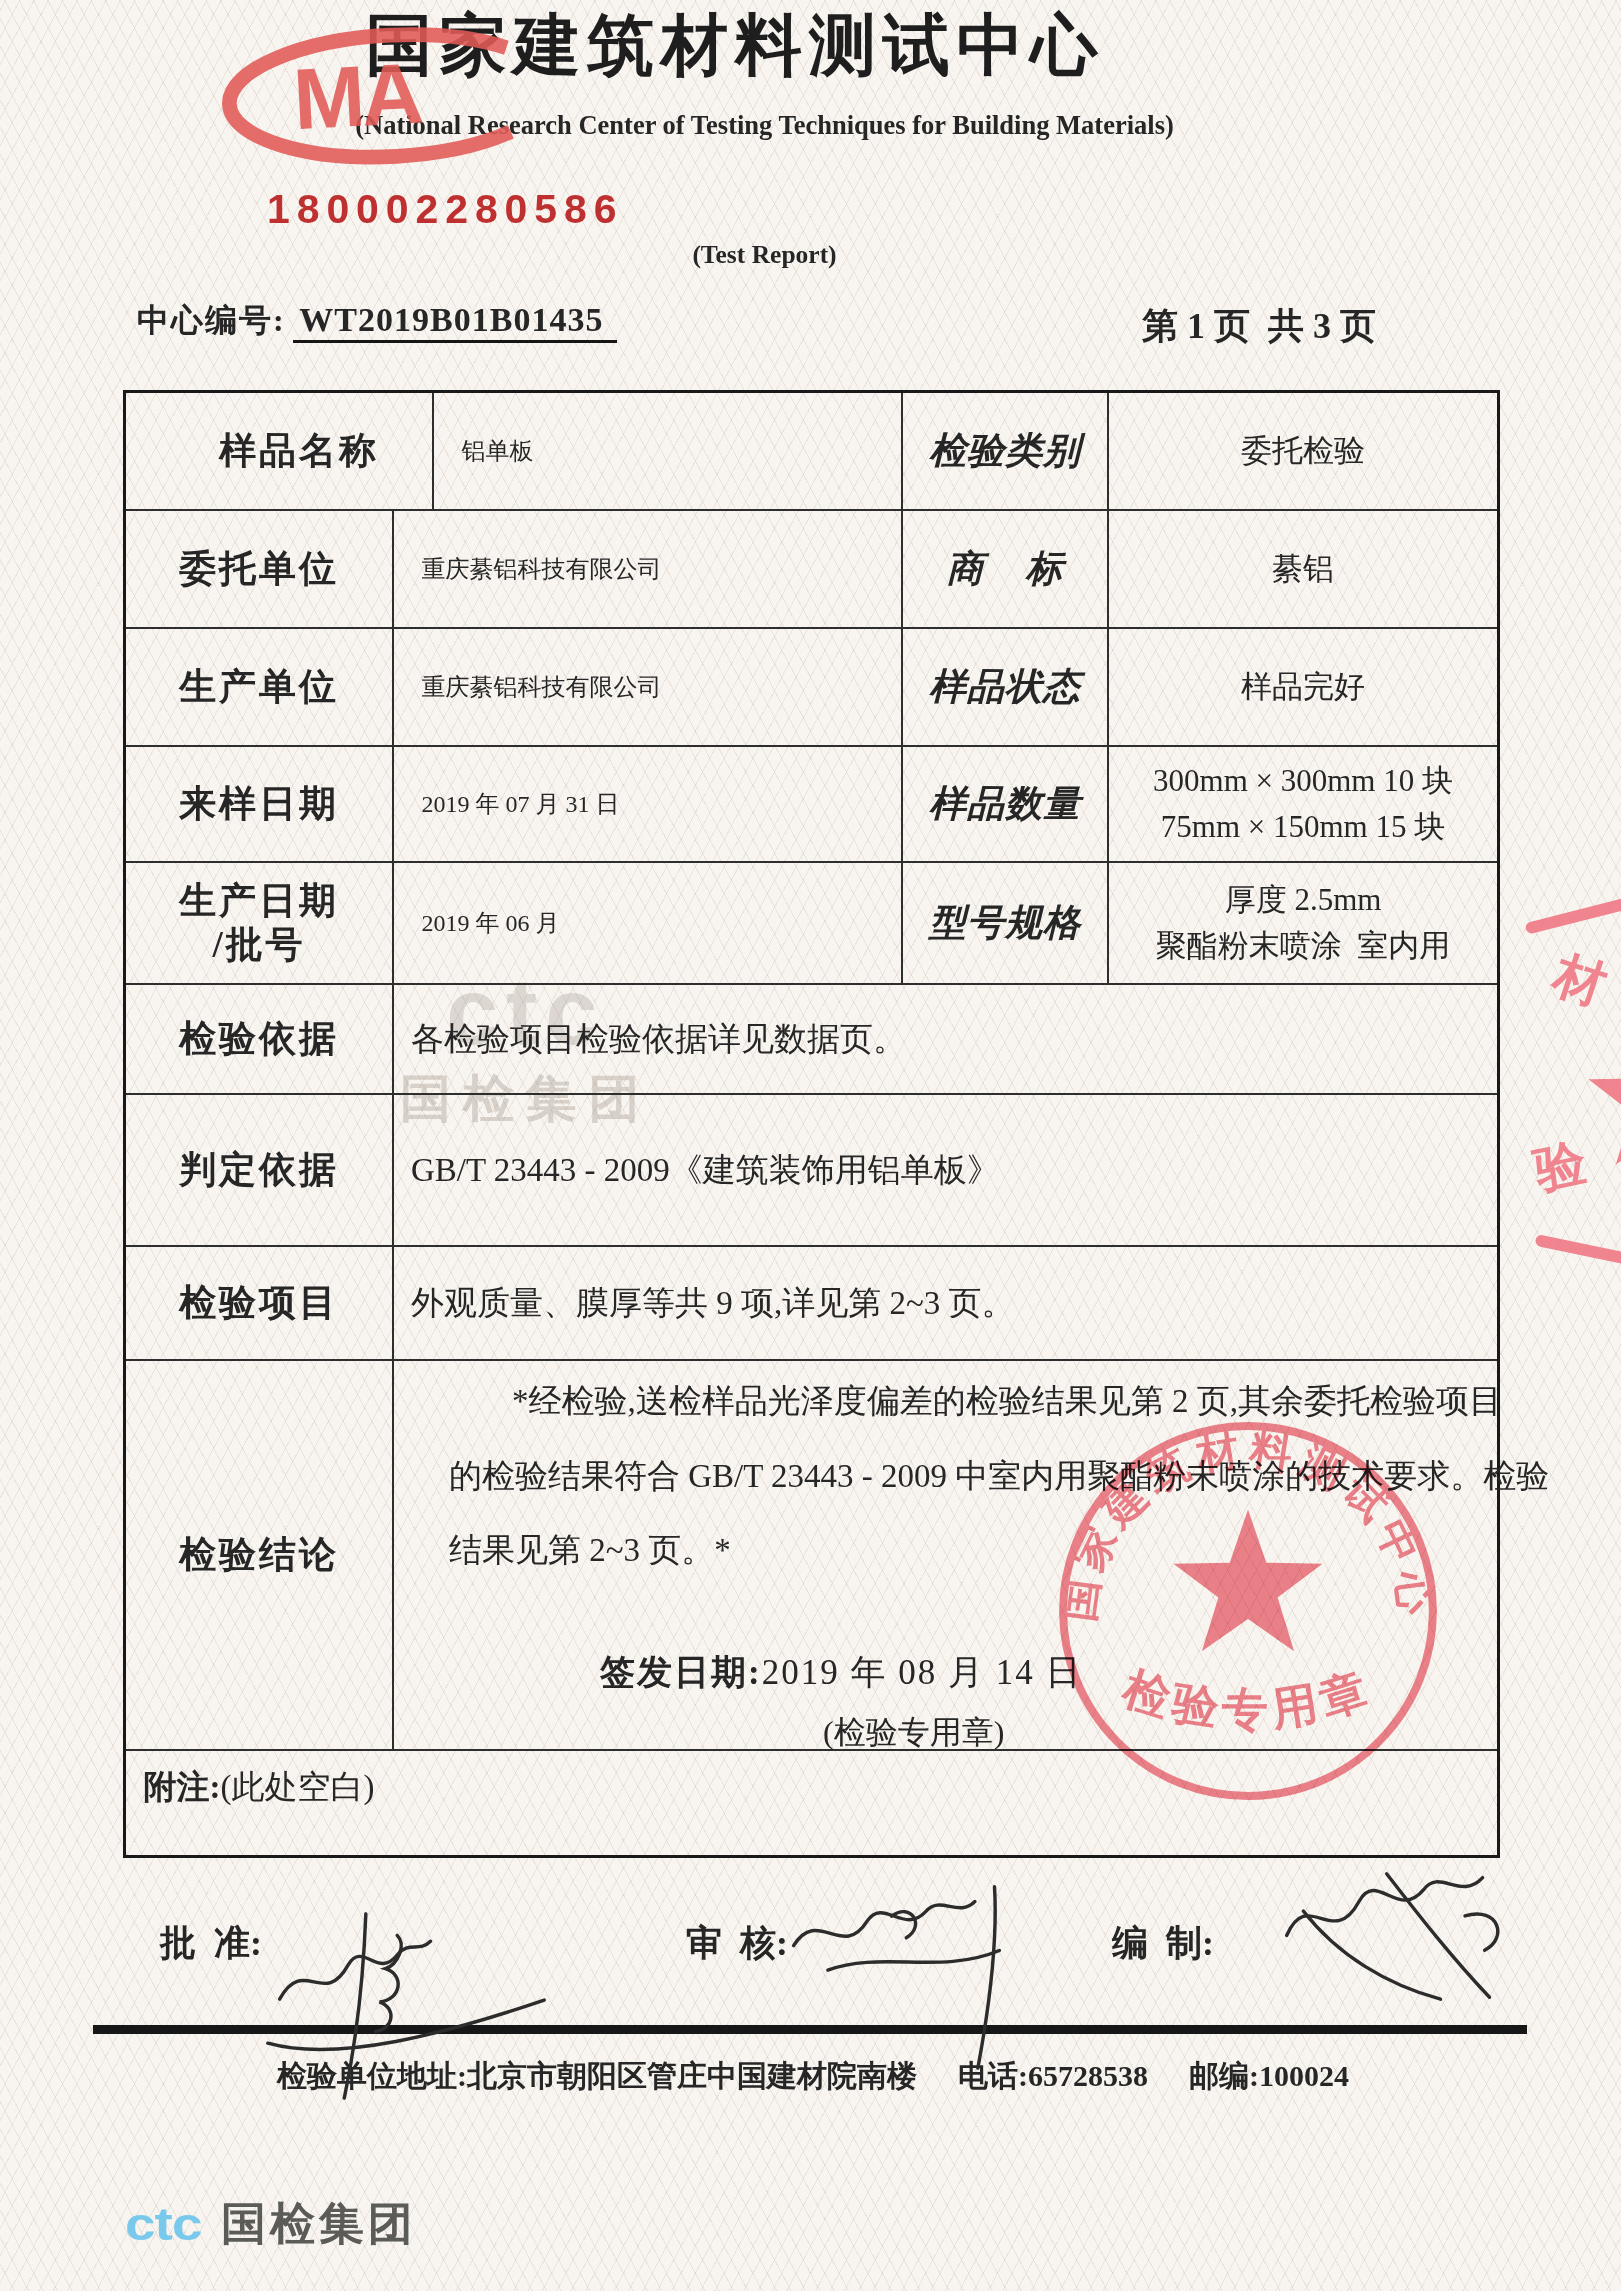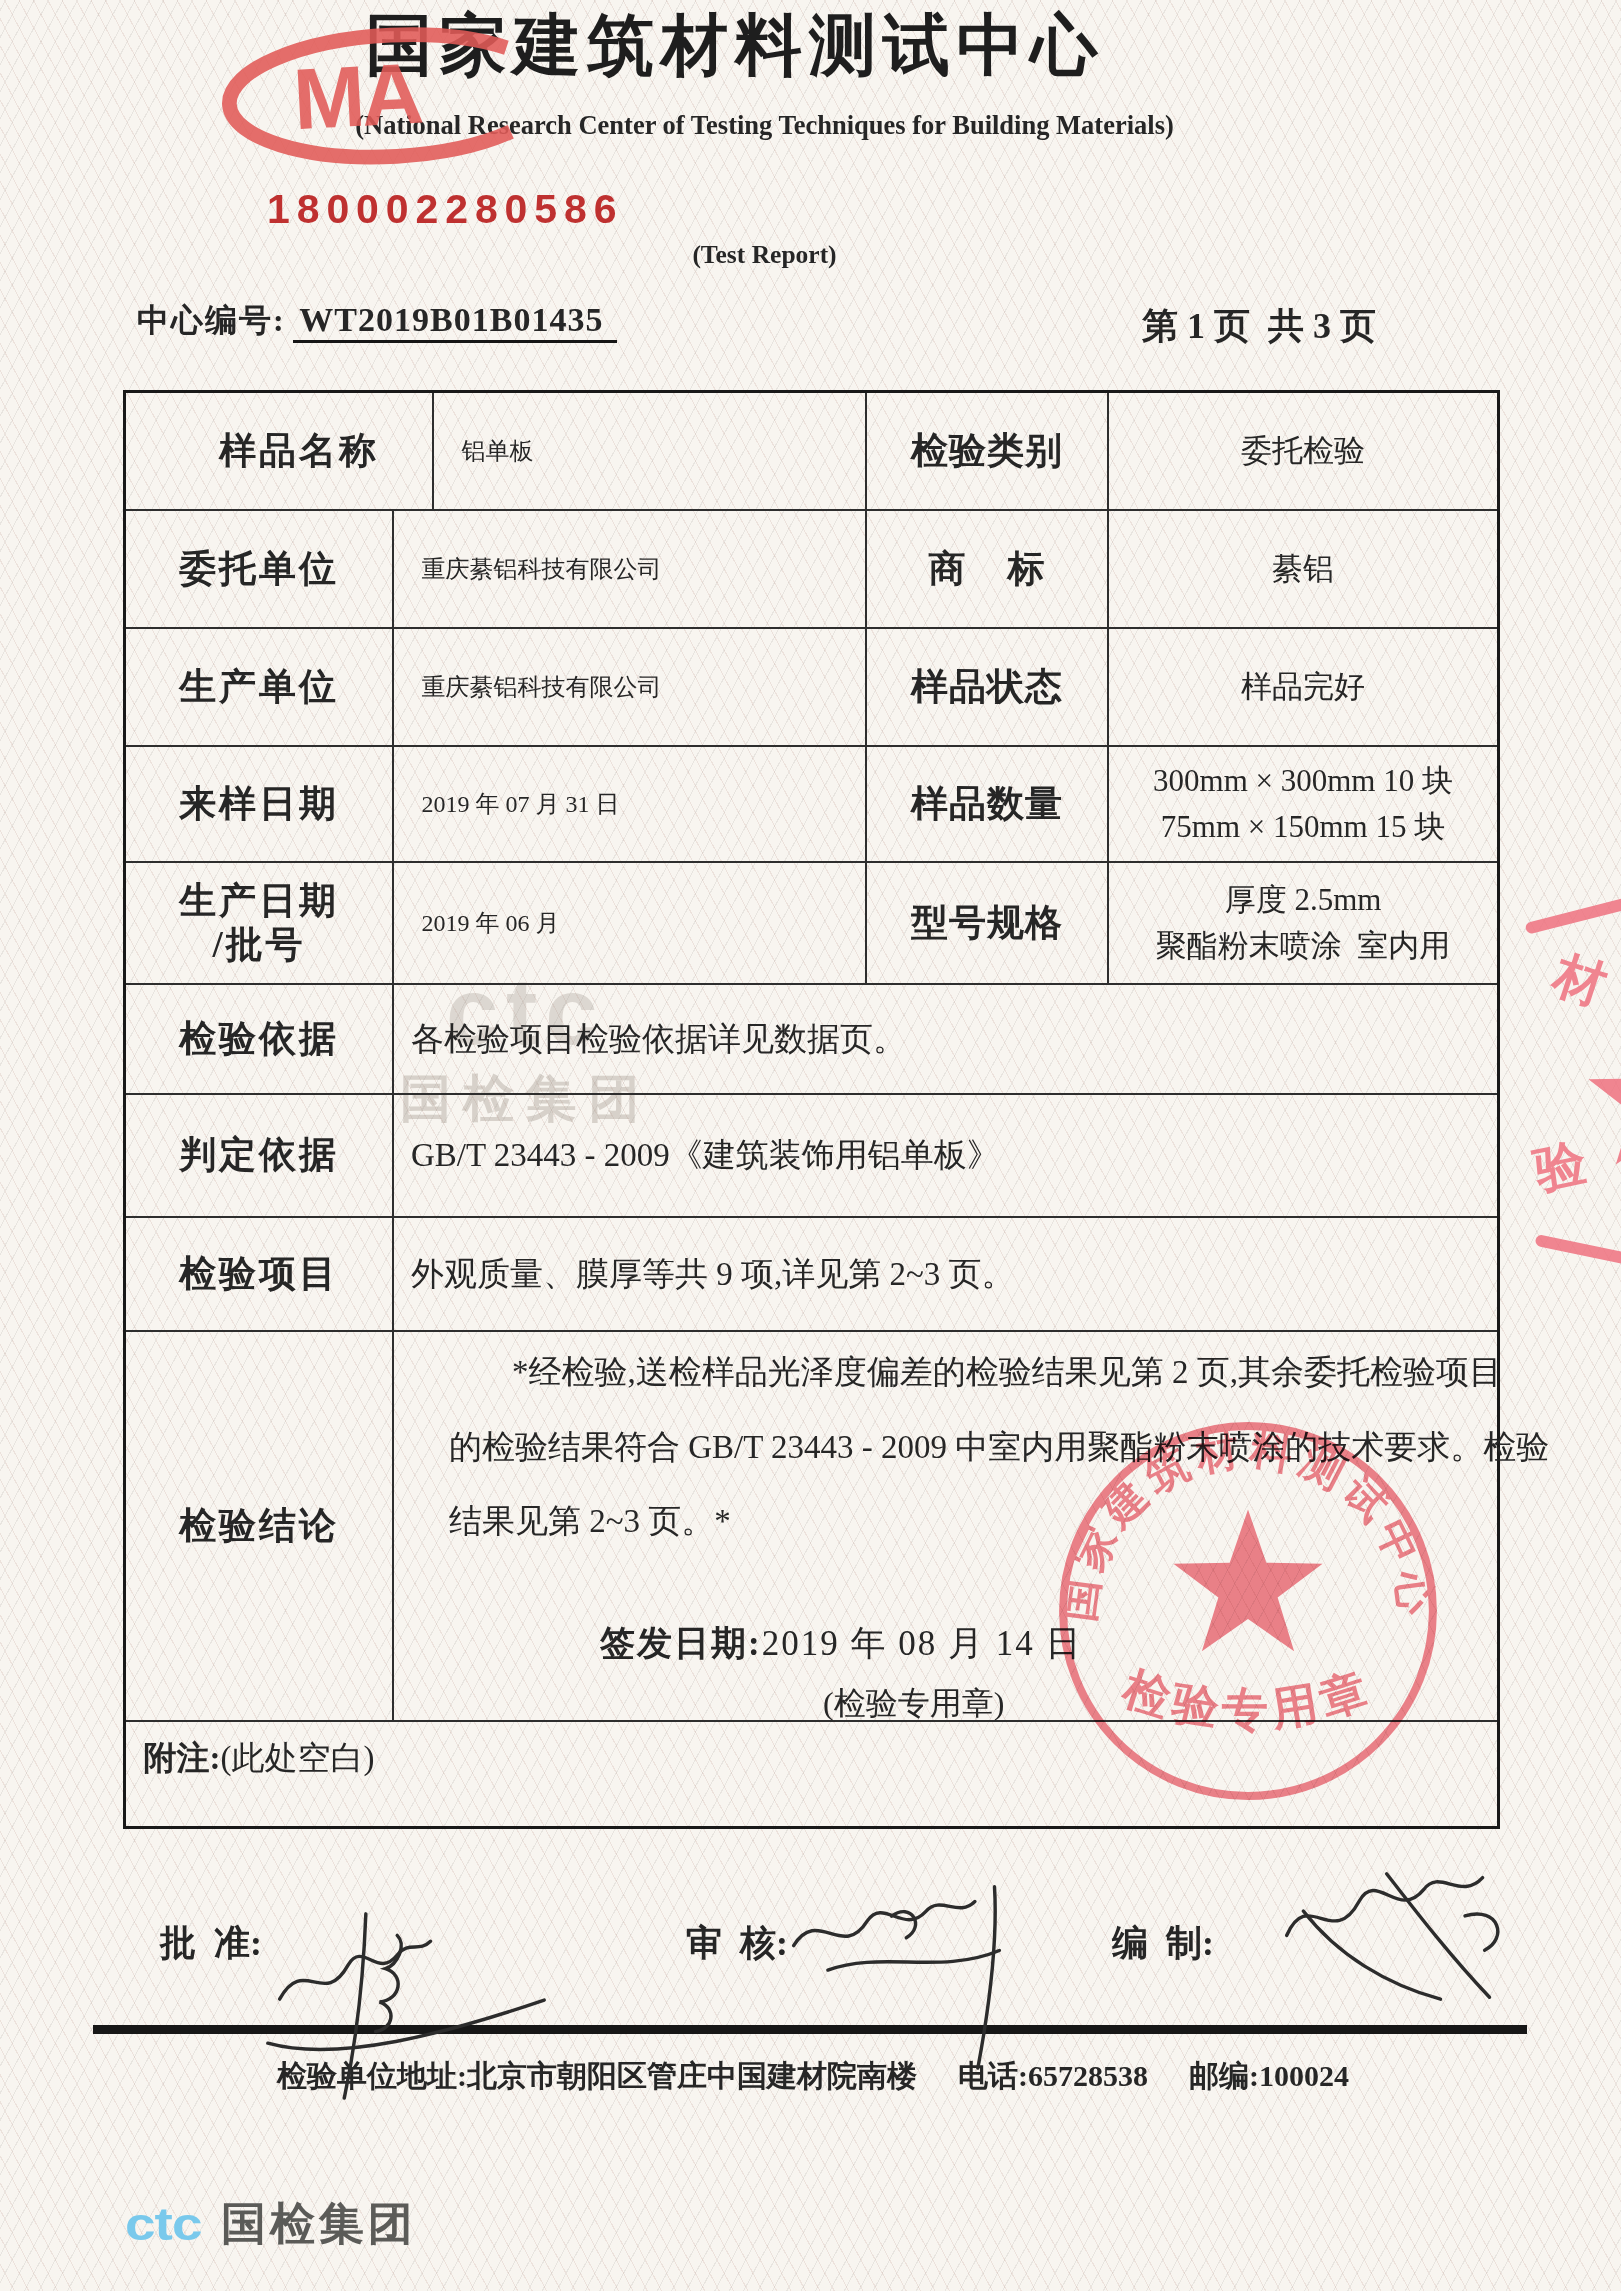--- a/index.html
+++ b/index.html
@@ -44,22 +44,22 @@
   .wm2{font-size:51px; font-weight:bold; color:rgba(160,150,140,0.38); letter-spacing:11.8px; margin-top:5.9px;}
 
   
   .table{left:123px; top:390px; width:1377px; border:3.9px solid #191919; z-index:2; box-sizing:border-box;}
   .trow{display:flex; border-top:2px solid #2e2e2e; box-sizing:border-box;}
   .trow:first-child{border-top:none;margin-left:40px;}
   .c{display:flex; align-items:center; box-sizing:border-box; min-width:0;}
   .cl{width:266px; justify-content:center; font-weight:bold; font-size:37px; letter-spacing:2.9px;
     flex-direction:column; line-height:1.2; text-align:center;}
   .cv{flex:1; border-left:2px solid #2e2e2e; padding-left:27.4px; font-size:24px;}
-  .cl2{width:242px; border-left:2px solid #2e2e2e; justify-content:center; font-weight:bold;
-    font-size:37px; letter-spacing:1px; }
+  .cl2{width:206px; border-left:2px solid #2e2e2e; justify-content:center; font-weight:bold;
+    font-size:37px; letter-spacing:1px; font-style:italic;}
   .cv2{width:390px; border-left:2px solid #2e2e2e; justify-content:center; font-size:31px;
     text-align:center; flex-direction:column; line-height:1.5;}
   .cvwide{flex:1; border-left:2px solid #2e2e2e; padding-left:17px; font-size:33px;}
   .concl{flex:1; border-left:2px solid #2e2e2e; position:relative; font-size:33px;}
   .concl div{position:absolute; line-height:1; white-space:nowrap;}
   .concl .l1{left:90px; top:24px;margin-left:28px;}
   .concl .l2{left:55px; top:99px;}
   .concl .l3{left:55px; top:173px;}
   .concl .issue{left:206px; top:294px; font-size:35px; letter-spacing:2px;}
   .concl .note{left:429px; top:355px; font-size:32px;}
@@ -153,21 +153,21 @@
         <span>厚度 2.5mm</span>
         <span>聚酯粉末喷涂  室内用</span>
       </div>
     </div>
 
     <div class="trow" style="height:110px">
       <div class="c cl">检验依据</div>
       <div class="c cvwide">各检验项目检验依据详见数据页。</div>
     </div>
 
-    <div class="trow" style="height:123px">
+    <div class="trow" style="height:152px">
       <div class="c cl">判定依据</div>
       <div class="c cvwide">GB/T 23443 - 2009《建筑装饰用铝单板》</div>
     </div>
 
     <div class="trow" style="height:114px">
       <div class="c cl">检验项目</div>
       <div class="c cvwide">外观质量、膜厚等共 9 项,详见第 2~3 页。</div>
     </div>
 
     <div class="trow" style="height:390px">

